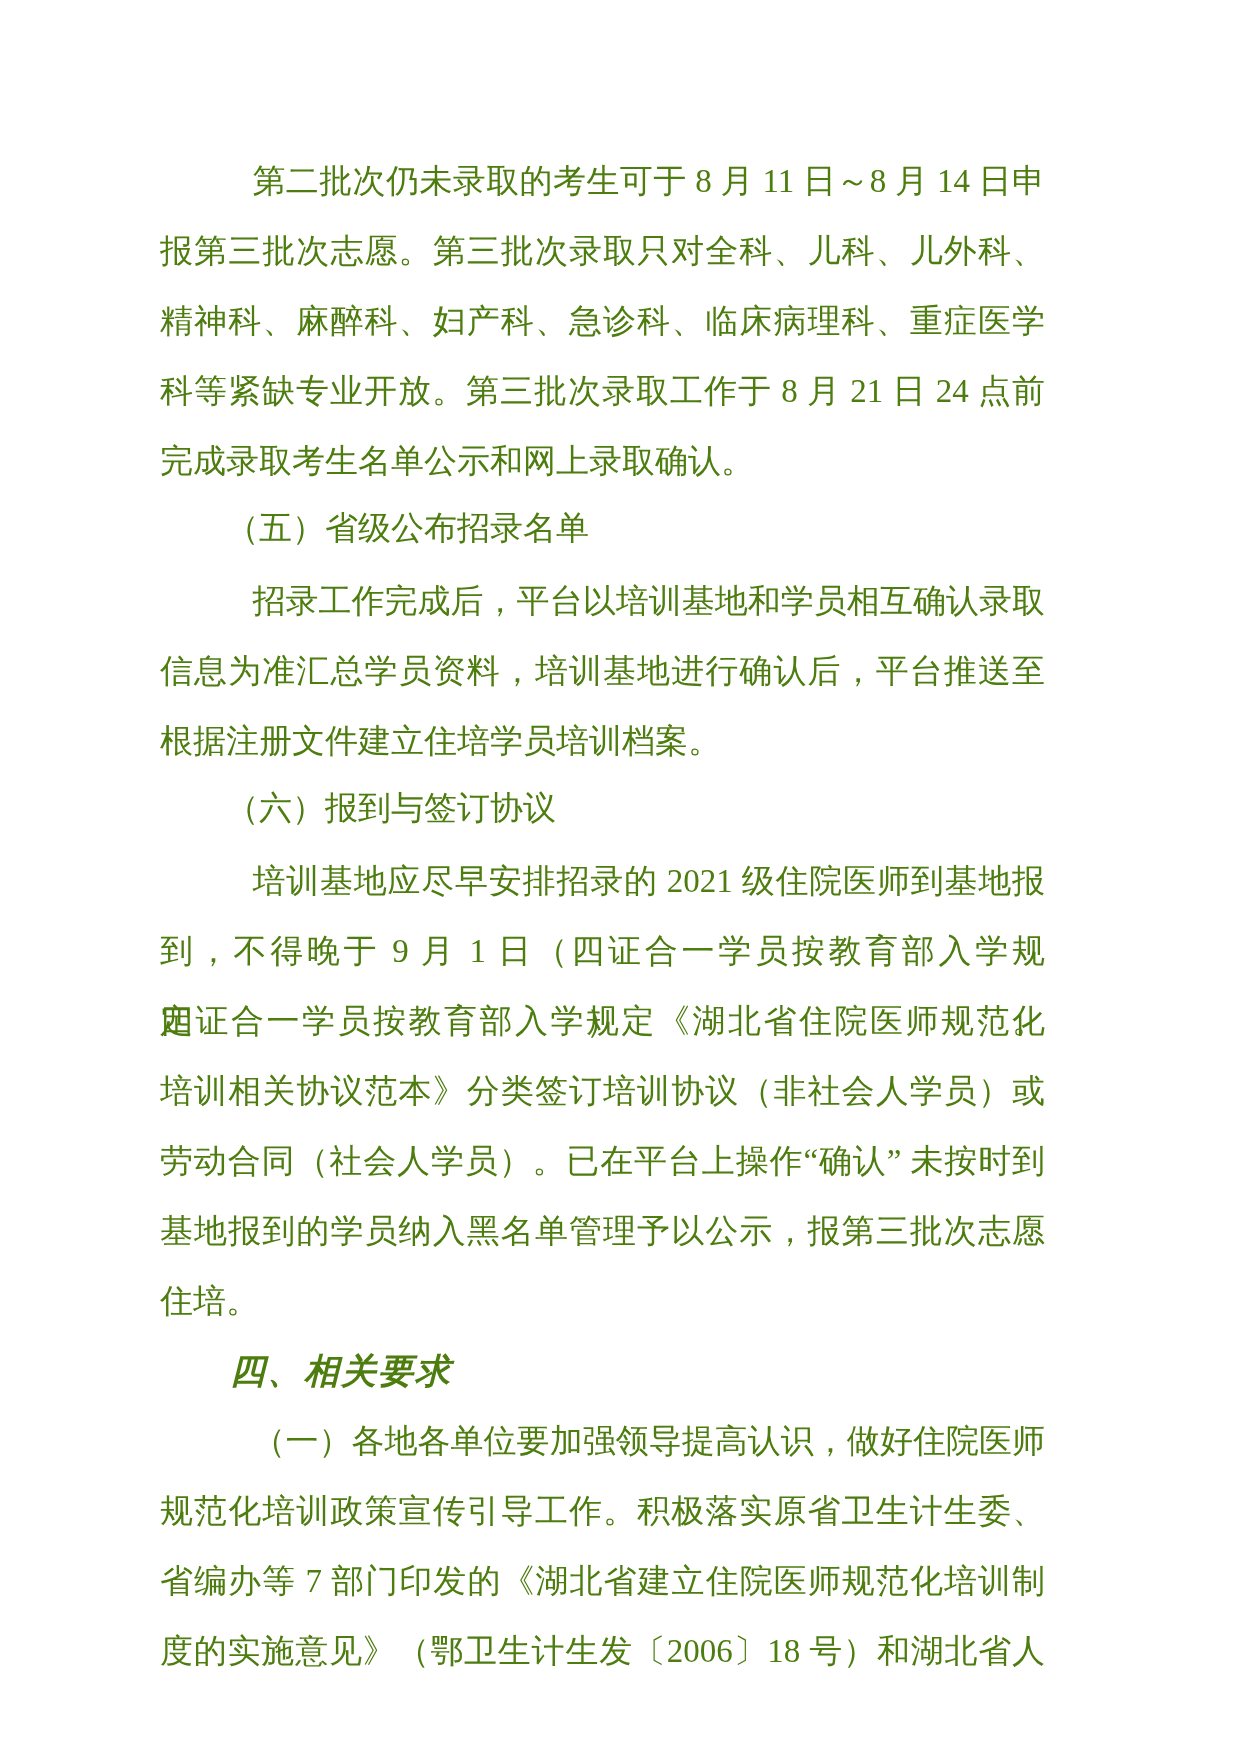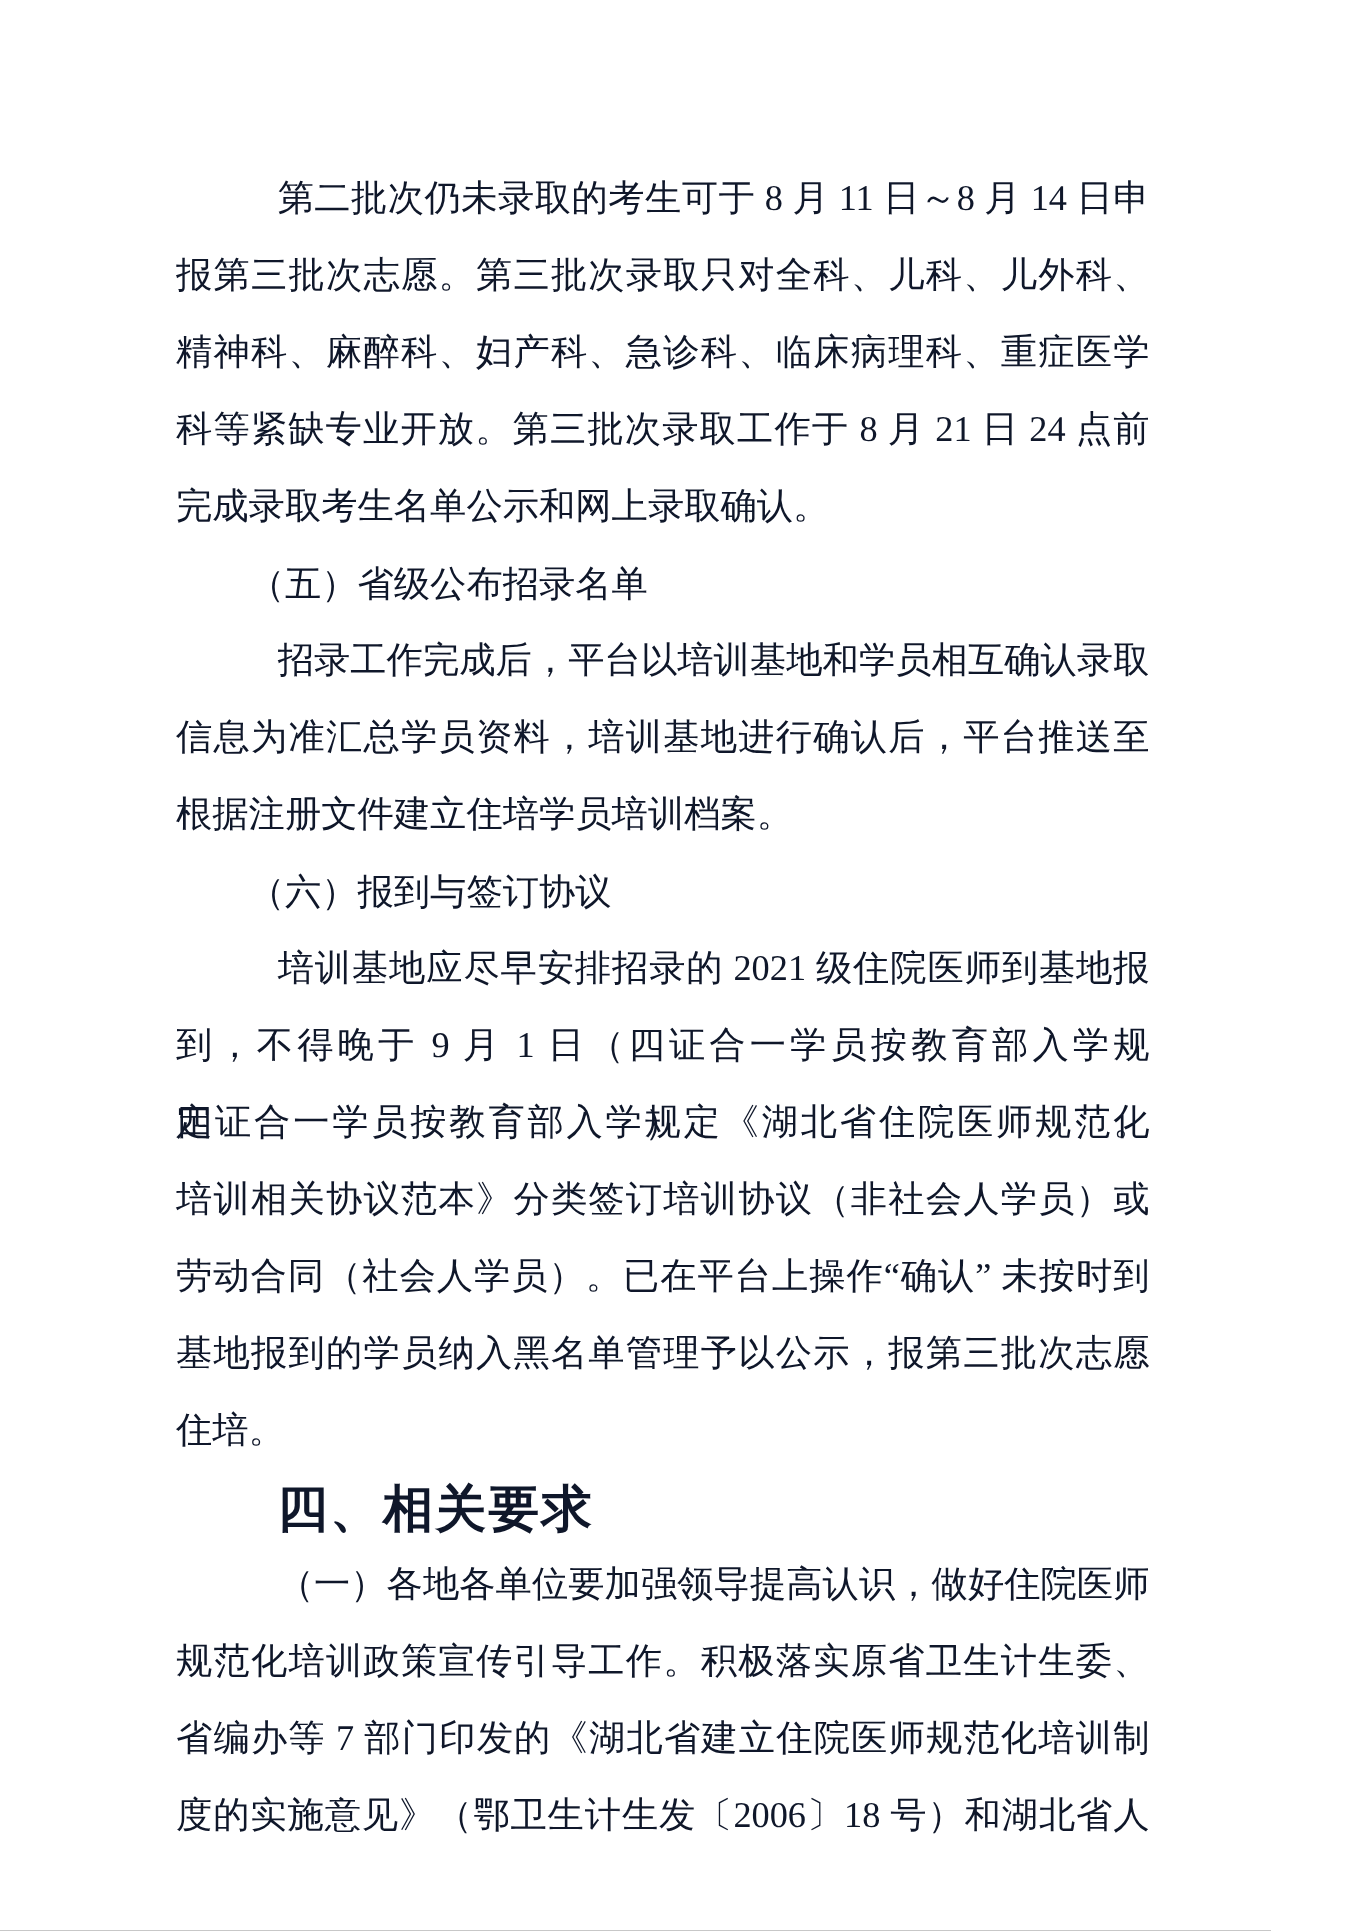--- a/index.html
+++ b/index.html
@@ -10,21 +10,21 @@
   .page {
     position: relative;
     width: 1241px;
     height: 1755px;
     margin: 0 auto;
     background: #ffffff;
     box-sizing: border-box;
     padding: 146px 196px 0 160px;
     overflow: hidden;
     font-family: "Liberation Serif", "DejaVu Serif", serif;
-    color: #0f172a;
+    color: #4d7c0f;
   }
   .line {
     height: 70px;
     line-height: 70px;
     font-size: 33px;
     text-align: justify;
     text-align-last: justify;
     text-justify: inter-character;
     overflow: visible;
   }
@@ -32,30 +32,31 @@
     text-indent: 2.8em;
   }
   .line.para-end {
     text-align: right;
     text-align-last: left;
   }
   .line.subheading {
     text-indent: 2em;
     text-align: center;
     text-align-last: left;
-    font-family: Liberation Sans, sans-serif;
+    font-family: Liberation Mono, monospace;
   }
   .line.heading {
     text-indent: 2em;
     text-align: right;
     text-align-last: left;
     font-family: "Liberation Sans", "DejaVu Sans", sans-serif;
     font-weight: bold;
-    font-size: 46px;
+    font-size: 35px;
     letter-spacing: 2px;
+    font-style: italic;
   }
 </style>
 </head>
 <body>
 
 <div class="page">
 
   <section>
     <div class="line indent">第二批次仍未录取的考生可于 8 月 11 日～8 月 14 日申</div>
     <div class="line">报第三批次志愿。第三批次录取只对全科、儿科、儿外科、</div>

